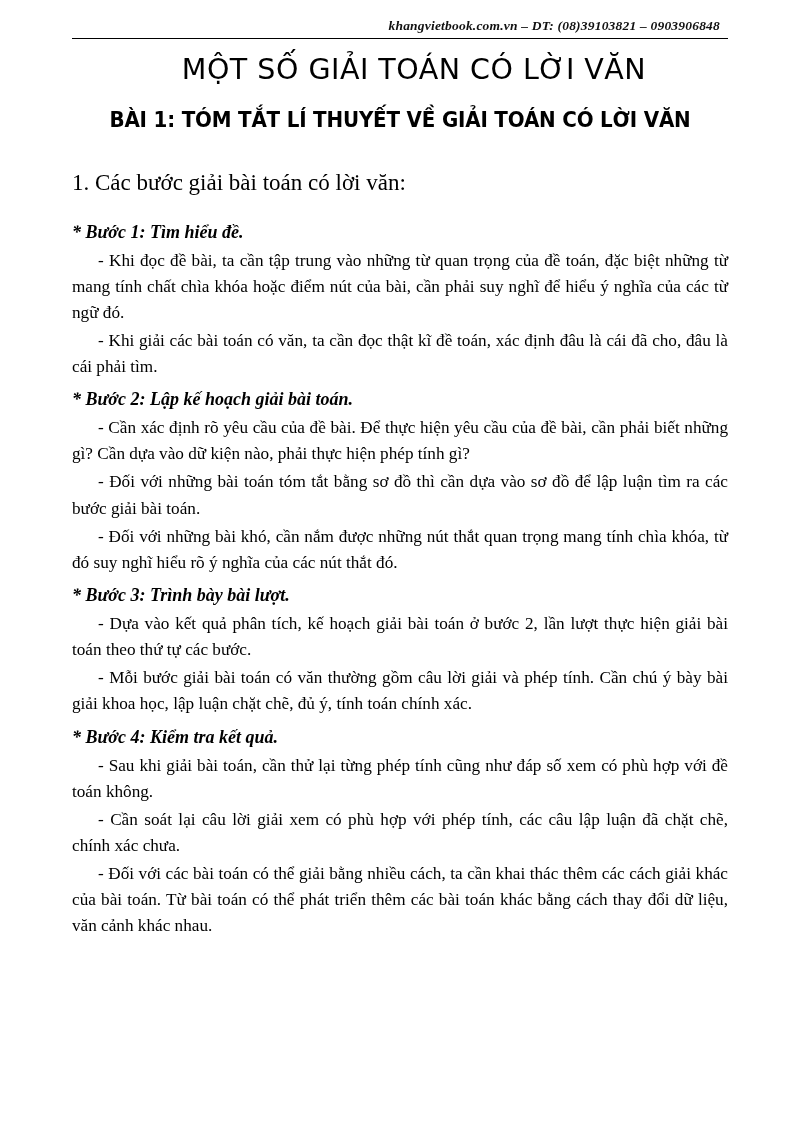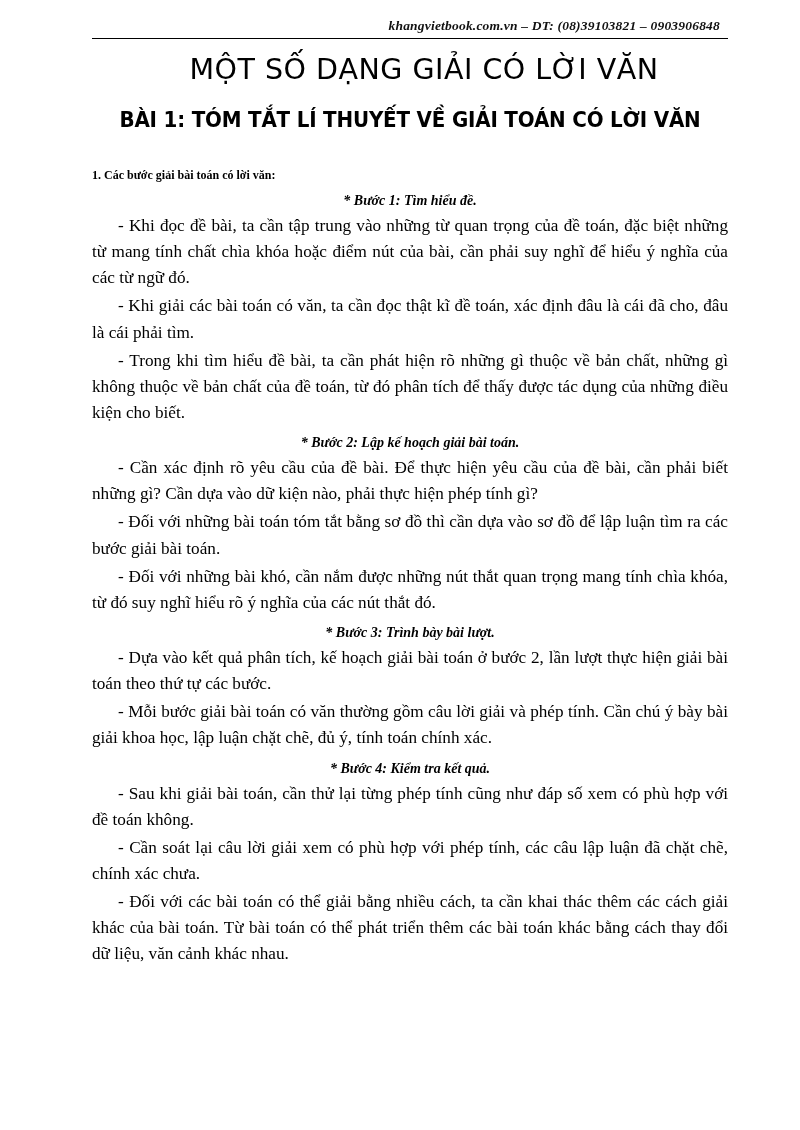--- a/index.html
+++ b/index.html
@@ -13,21 +13,21 @@
     font-family: "Liberation Serif", serif;
     color: #000000;
     position: relative;
     overflow: hidden;
   }
   .page {
     position: relative;
     width: 800px;
     height: 822px;
     box-sizing: border-box;
-    padding: 18px 72px 0 92px;
+    padding: 18px 72px 0 72px;
   }
   .header-line {
     text-align: right;
     font-family: "Liberation Serif", serif;
     font-weight: bold;
     font-style: italic;
     font-size: 13.5px;
     letter-spacing: 0.2px;
     color: #111;
     padding-right: 8px;
@@ -70,30 +70,29 @@
     margin-top: 22px;
     transform: scaleX(0.97);
     white-space: nowrap;
   }
   .body-block {
     margin-top: 34px;
     font-size: 17.2px;
     line-height: 1.5;
   }
   .sec-head {
-    font-weight: bold;
-    font-size: 12px;
-    margin: 0 0 6px 0;
+    font-weight: normal;
+    font-size: 23px;
+    margin: 0 0 18px 0;
   }
   .step-head {
     font-weight: bold;
     font-style: italic;
-    font-size: 14px;
+    font-size: 18px;
     margin: 6px 0 2px 0;
-    text-align: center;
   }
   .para {
     margin: 0 0 2px 0;
     text-indent: 26px;
     text-align: justify;
     font-size: 17.2px;
     line-height: 1.52;
   }
   .para:last-child {
     margin-bottom: 0;
@@ -101,33 +100,32 @@
 </style>
 </head>
 <body>
 
 <div class="page">
 
   <div class="header-line">khangvietbook.com.vn – DT: (08)39103821 – 0903906848</div>
   <hr class="rule">
 
 
-  <div class="main-title">MỘT SỐ DẠNG GIẢI CÓ LỜI VĂN</div>
+  <div class="main-title">MỘT SỐ GIẢI TOÁN CÓ LỜI VĂN</div>
 
   <div class="lesson-title">BÀI 1: TÓM TẮT LÍ THUYẾT VỀ GIẢI TOÁN CÓ LỜI VĂN</div>
 
   <div class="body-block">
 
     <div class="sec-head">1. Các bước giải bài toán có lời văn:</div>
 
     <div>
       <div class="step-head">* Bước 1: Tìm hiểu đề.</div>
       <p class="para">- Khi đọc đề bài, ta cần tập trung vào những từ quan trọng của đề toán, đặc biệt những từ mang tính chất chìa khóa hoặc điểm nút của bài, cần phải suy nghĩ để hiểu ý nghĩa của các từ ngữ đó.</p>
       <p class="para">- Khi giải các bài toán có văn, ta cần đọc thật kĩ đề toán, xác định đâu là cái đã cho, đâu là cái phải tìm.</p>
-      <p class="para">- Trong khi tìm hiểu đề bài, ta cần phát hiện rõ những gì thuộc về bản chất, những gì không thuộc về bản chất của đề toán, từ đó phân tích để thấy được tác dụng của những điều kiện cho biết.</p>
     </div>
 
     <div>
       <div class="step-head">* Bước 2: Lập kế hoạch giải bài toán.</div>
       <p class="para">- Cần xác định rõ yêu cầu của đề bài. Để thực hiện yêu cầu của đề bài, cần phải biết những gì? Cần dựa vào dữ kiện nào, phải thực hiện phép tính gì?</p>
       <p class="para">- Đối với những bài toán tóm tắt bằng sơ đồ thì cần dựa vào sơ đồ để lập luận tìm ra các bước giải bài toán.</p>
       <p class="para">- Đối với những bài khó, cần nắm được những nút thắt quan trọng mang tính chìa khóa, từ đó suy nghĩ hiểu rõ ý nghĩa của các nút thắt đó.</p>
     </div>
 
     <div>

